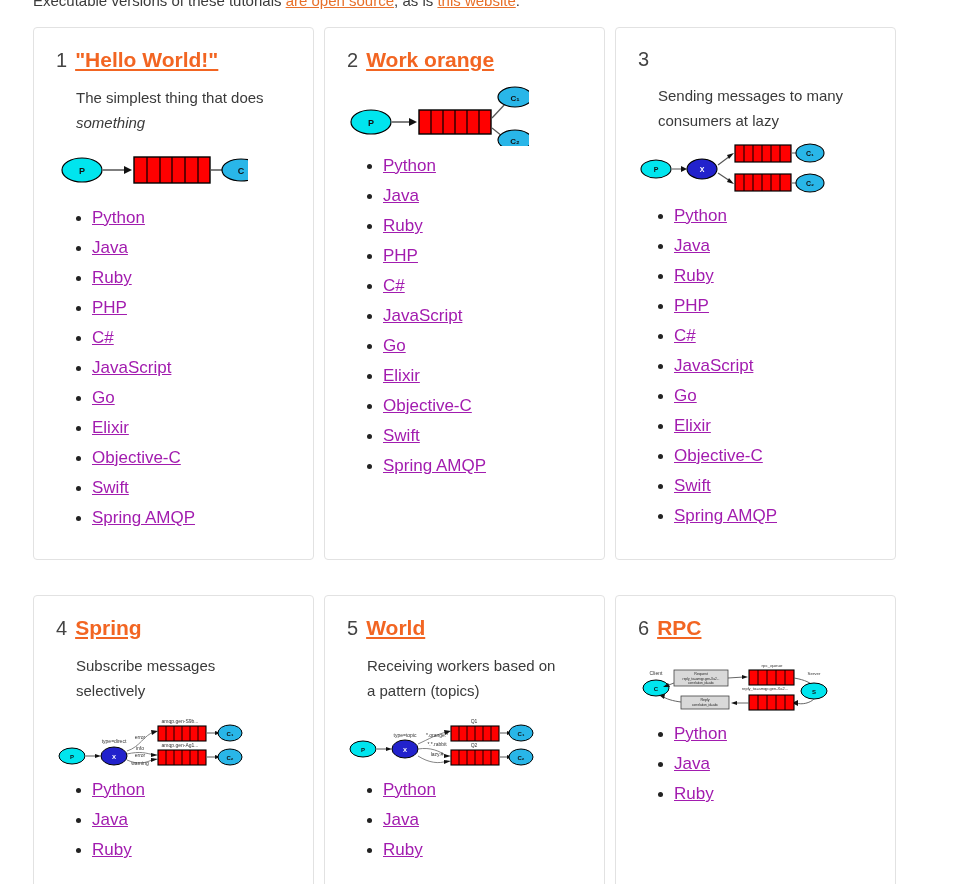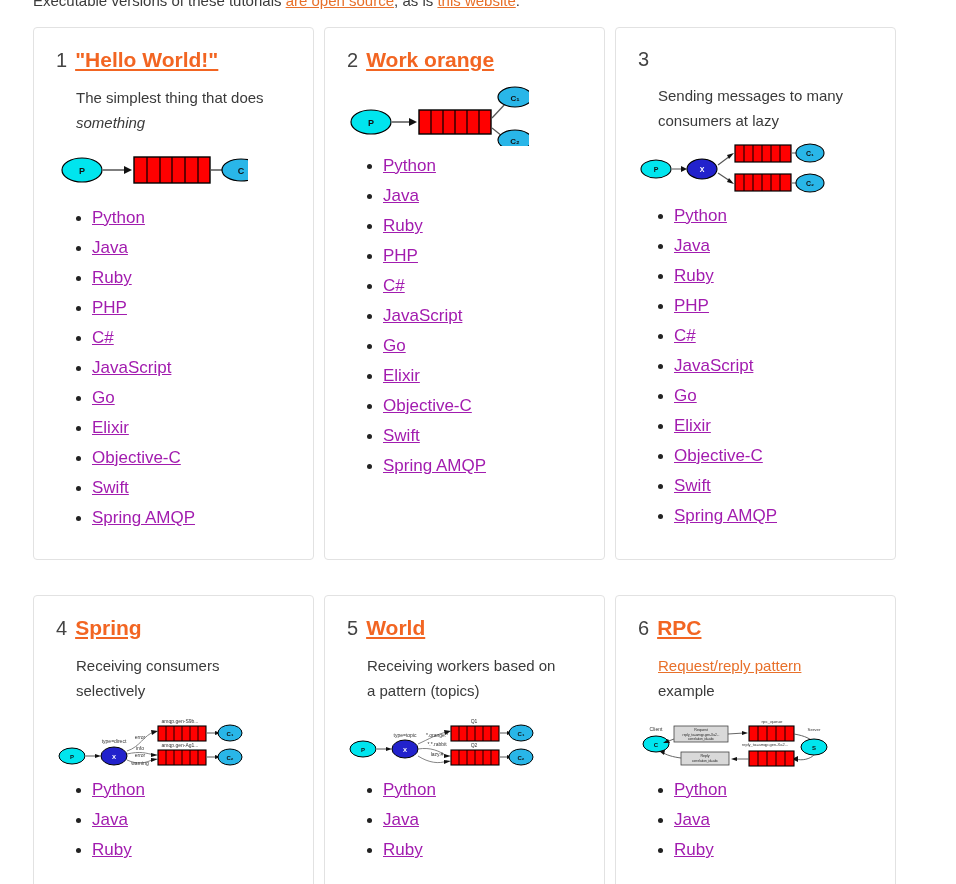--- a/index.html
+++ b/index.html
@@ -270,21 +270,21 @@
       <li><a>Swift</a></li>
       <li><a>Spring AMQP</a></li>
     </ul>
   </div>
 
   <div class="card row2">
     <div class="card-head">
       <span class="card-num">4</span>
       <span class="card-title">Spring</span>
     </div>
-    <p class="card-desc">Receiving consumers selectively</p>
+    <p class="card-desc">Subscribe messages selectively</p>
     <div class="diagram-wrap tall">
       <svg width="185" height="62" viewBox="0 0 185 62">
         <ellipse cx="14" cy="47" rx="13" ry="8" fill="#00e5ee" stroke="#000" stroke-width="1"></ellipse>
         <text x="14" y="49.5" font-size="6" font-weight="bold" text-anchor="middle" fill="#111" font-family="Liberation Sans, sans-serif">P</text>
         <line x1="28" y1="47" x2="38" y2="47" stroke="#555" stroke-width="1"></line>
         <polygon points="37,45 43,47 37,49" fill="#111"></polygon>
         <ellipse cx="56" cy="47" rx="13" ry="9" fill="#2222cc" stroke="#000" stroke-width="1"></ellipse>
         <text x="56" y="49.5" font-size="6" font-weight="bold" text-anchor="middle" fill="#fff" font-family="Liberation Sans, sans-serif">X</text>
         <text x="56" y="34" font-size="5" text-anchor="middle" fill="#333" font-family="Liberation Sans, sans-serif">type=direct</text>
         <path d="M69,42 C82,38 86,26 96,23" stroke="#777" stroke-width="0.9" fill="none"></path>
@@ -389,23 +389,20 @@
       <li><a>Java</a></li>
       <li><a>Ruby</a></li>
     </ul>
   </div>
 
   <div class="card row2">
     <div class="card-head">
       <span class="card-num">6</span>
       <span class="card-title">RPC</span>
     </div>
-    <p class="card-desc">
-      <a class="desc-link">Request/reply pattern</a><span> example</span>
-    </p>
     <div class="diagram-wrap tall">
       <svg width="190" height="62" viewBox="0 0 190 62">
         <text x="16" y="22" font-size="5" text-anchor="middle" fill="#333" font-family="Liberation Sans, sans-serif">Client</text>
         <ellipse cx="16" cy="35" rx="13" ry="8" fill="#00e5ee" stroke="#000" stroke-width="1"></ellipse>
         <text x="16" y="37.5" font-size="6" font-weight="bold" text-anchor="middle" fill="#111" font-family="Liberation Sans, sans-serif">C</text>
         <g>
           <rect x="34" y="17" width="54" height="16" fill="#d9d9d9" stroke="#444" stroke-width="0.8"></rect>
           <text x="61" y="22" font-size="3.6" text-anchor="middle" fill="#222" font-family="Liberation Sans, sans-serif">Request</text>
           <text x="61" y="26.5" font-size="3.2" text-anchor="middle" fill="#222" font-family="Liberation Sans, sans-serif">reply_to=amqp.gen-Xa2...</text>
           <text x="61" y="31" font-size="3.2" text-anchor="middle" fill="#222" font-family="Liberation Sans, sans-serif">correlation_id=abc</text>

